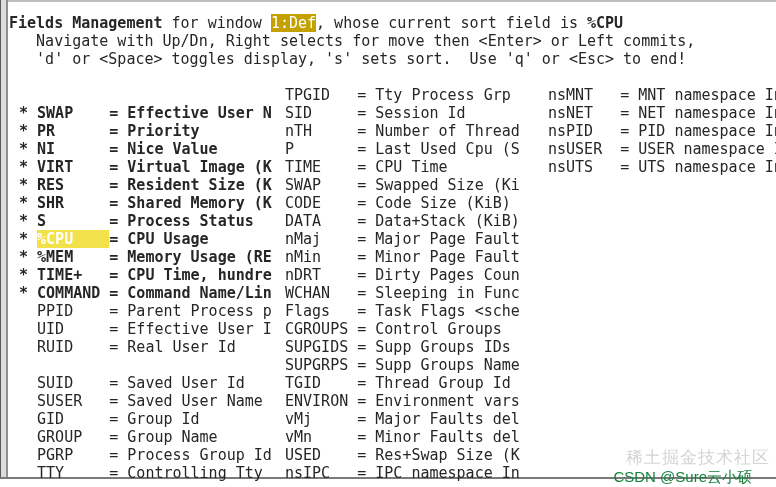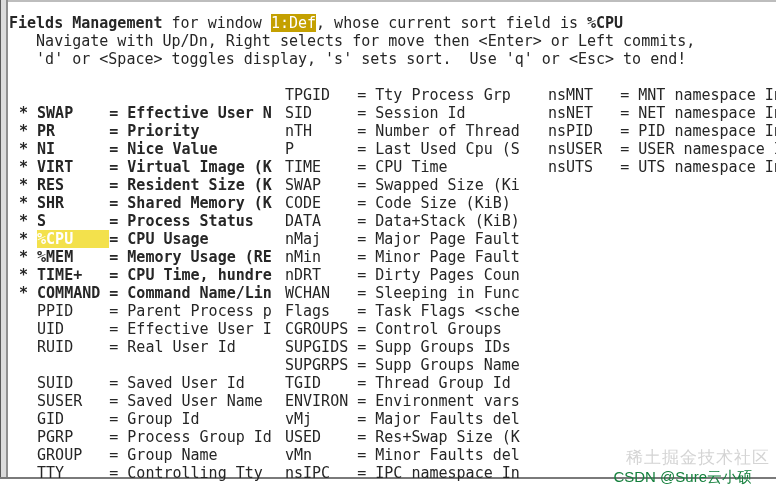--- a/index.html
+++ b/index.html
@@ -142,26 +142,26 @@
       </div>
       <div class="row">
         <span class="entry c0"><span class="star"></span><span class="name">SUSER</span><span>= </span><span>Saved User Name</span></span>
         <span class="entry c1"><span class="name">ENVIRON</span><span>= </span><span>Environment vars</span></span>
       </div>
       <div class="row">
         <span class="entry c0"><span class="star"></span><span class="name">GID</span><span>= </span><span>Group Id</span></span>
         <span class="entry c1"><span class="name">vMj</span><span>= </span><span>Major Faults del</span></span>
       </div>
       <div class="row">
+        <span class="entry c0"><span class="star"></span><span class="name">GROUP</span><span>= </span><span>Group Name</span></span>
+        <span class="entry c1"><span class="name">vMn</span><span>= </span><span>Minor Faults del</span></span>
+      </div>
+      <div class="row">
         <span class="entry c0"><span class="star"></span><span class="name">PGRP</span><span>= </span><span>Process Group Id</span></span>
         <span class="entry c1"><span class="name">USED</span><span>= </span><span>Res+Swap Size (K</span></span>
-      </div>
-      <div class="row">
-        <span class="entry c0"><span class="star"></span><span class="name">GROUP</span><span>= </span><span>Group Name</span></span>
-        <span class="entry c1"><span class="name">vMn</span><span>= </span><span>Minor Faults del</span></span>
       </div>
       <div class="row">
         <span class="entry c0"><span class="star"></span><span class="name">TTY</span><span>= </span><span>Controlling Tty</span></span>
         <span class="entry c1"><span class="name">nsIPC</span><span>= </span><span>IPC namespace In</span></span>
       </div>
     </div>
 </div>
 
 <div class="watermark wm1">稀土掘金技术社区</div>
 <div class="watermark wm2">CSDN @Sure云小硕</div>

